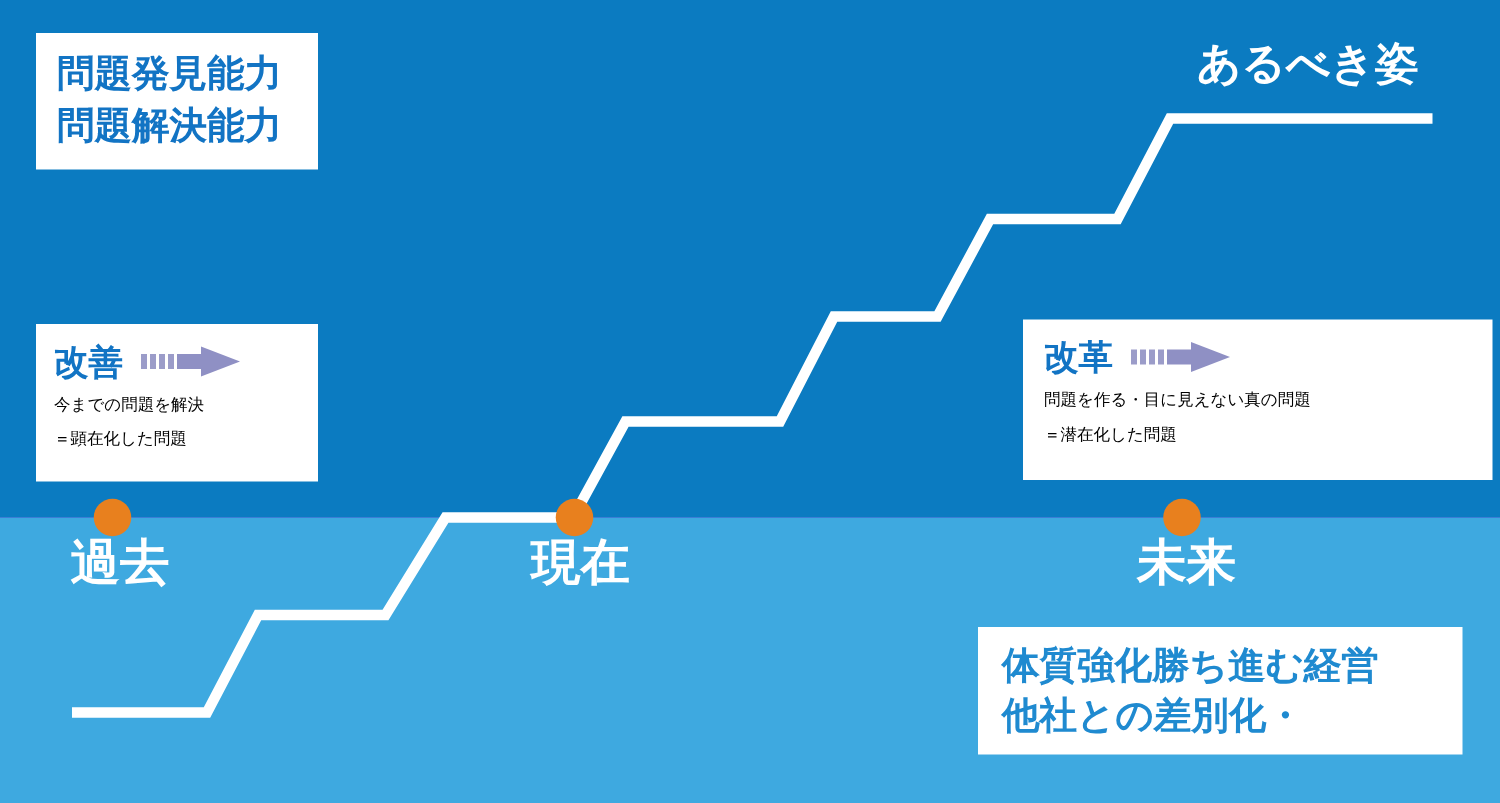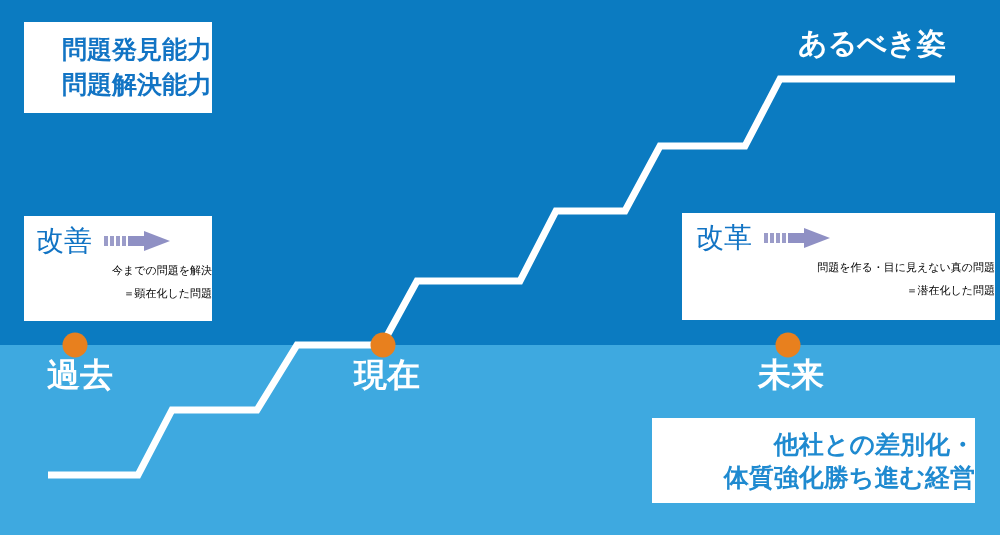--- a/index.html
+++ b/index.html
@@ -10,21 +10,20 @@
   }
   body {
     font-family: "Liberation Sans", "DejaVu Sans", sans-serif;
   }
   #stage {
     position: relative;
     width: 1000px;
     height: 535px;
     overflow: hidden;
     background: #6d28d9;
-    text-align: right;
   }
   
   .band-sky {
     position: absolute;
     left: 0; top: 0;
     width: 1000px;
     height: 345px;
     background: #0b7bc1;
   }
   .band-ground {
@@ -71,22 +70,22 @@
     padding: 8px 0 0 14px;
     margin-left: 27px;
   }
   .box-heading {
     display: flex;
     align-items: center;
     height: 34px;
   }
   .box-heading .heading-text {
     color: #1274c4;
-    font-size: 28px;
-    font-weight: normal;
+    font-size: 23px;
+    font-weight: bold;
     line-height: 26px;
     white-space: nowrap;
   }
   .arrow-icon {
     margin-left: 12px;
     display: inline-block;
     line-height: 0;
   }
   .box-body {
     color: #000000;
@@ -185,22 +184,22 @@
           <rect x="24" y="6" width="17" height="10" fill="#8f90c4"></rect>
           <polygon points="40,1 40,21 66,11" fill="#8f90c4"></polygon>
         </svg>
       </span>
     </div>
     <div class="box-body">問題を作る・目に見えない真の問題</div>
     <div class="box-body">＝潜在化した問題</div>
   </div>
 
   <div class="info-box" id="box-differentiation">
+    <div class="diff-line">体質強化勝ち進む経営</div>
     <div class="diff-line">他社との差別化・</div>
-    <div class="diff-line">体質強化勝ち進む経営</div>
   </div>
 
   <div id="label-ideal">あるべき姿</div>
   <div class="era-label" id="label-past">過去</div>
   <div class="era-label" id="label-now">現在</div>
   <div class="era-label" id="label-future">未来</div>
 
 </div>
 
 </body></html>

